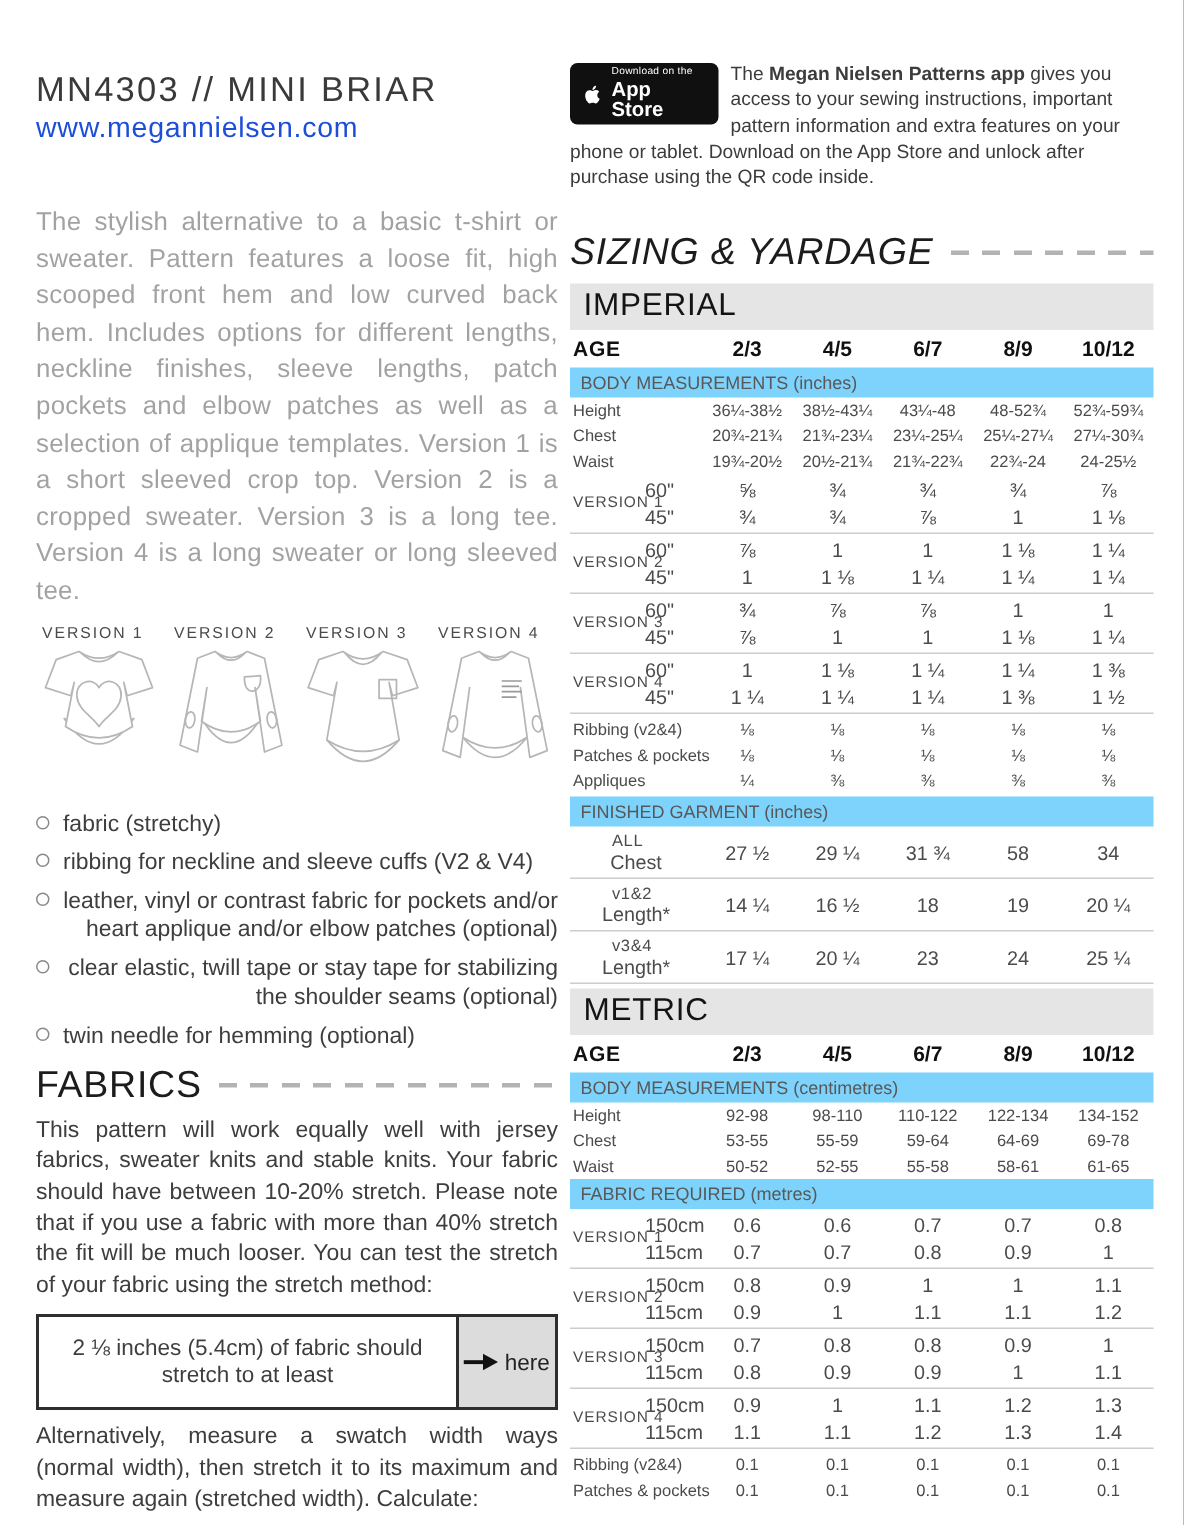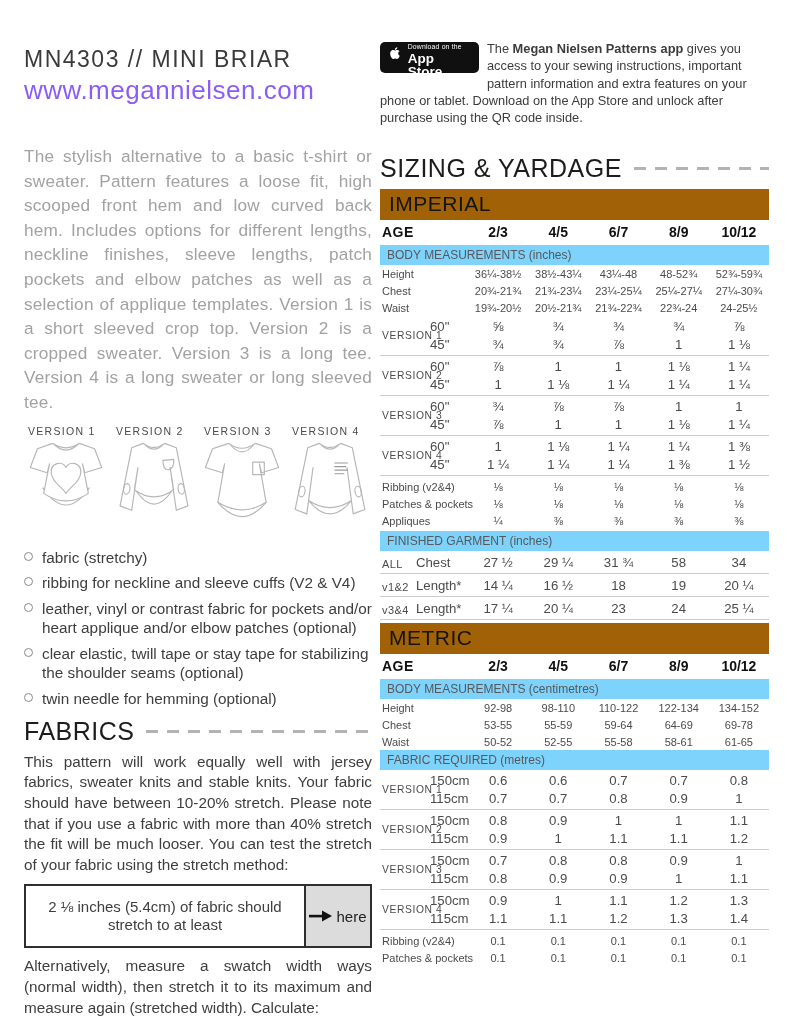--- a/index.html
+++ b/index.html
@@ -9,61 +9,61 @@
     font-family: "Liberation Sans", sans-serif; color:#333; overflow: hidden;
     margin: 0 auto;
   }
   
   #left-col  { position:absolute; left:24px;  top:0; width:348px; }
   #right-col { position:absolute; left:380px; top:0; width:389px; }
 
   
   .header-block { margin-top:46px; text-align:left; padding-right:12px; }
   .pattern-title { font-size:23px; letter-spacing:1.5px; color:#3a3a3a; font-weight:500; }
-  .pattern-url   { font-size:26px; letter-spacing:.5px; color:#8b5cf6; margin-top:2px; }
+  .pattern-url   { font-size:19px; letter-spacing:.5px; color:#1d4ed8; margin-top:2px; }
 
   .description { margin-top:38px; font-size:17.2px; line-height:1.43; color:#a2a2a2;
                  text-align:justify; letter-spacing:.2px; }
 
   .versions-row { margin-top:10px; display:flex; justify-content:space-between; }
   .version-fig  { width:84px; text-align:center; }
   .version-label{ font-size:10.5px; letter-spacing:1.3px; color:#4a4a4a; margin-bottom:1px; text-align:left; padding-left:4px; white-space:nowrap;}
 
   h2.sec-heading { font-size:25px; font-weight:400; color:#1c1c1c; letter-spacing:.5px;
                    display:flex; align-items:center; gap:12px; margin:8px 0 6px 0; }
   .dashes { flex:1; height:3px;
             background:repeating-linear-gradient(90deg,#b3b3b3 0 12px,transparent 12px 21px); }
 
-  ul.shopping-list { list-style:none; margin:2px 0 4px 0; }
+  ul.shopping-list { list-style:none; margin:2px 0 4px 0;text-align:right; }
   ul.shopping-list li { display:flex; gap:9px; font-size:15.3px; color:#3e3e3e;
                         line-height:1.28; margin:6px 0; }
   .circ { width:9px; height:9px; border:1.5px solid #8a8a8a; border-radius:50%;
           flex:none; margin-top:4px; }
 
   .fabrics-par { font-size:15.3px; color:#3e3e3e; line-height:1.35; text-align:justify; }
 
   .stretch-box { margin:9px 0 8px 0; border:2px solid #2e2e2e; display:flex; height:64px; }
   .stretch-box .sb-text { flex:1; display:flex; align-items:center; justify-content:center;
                           text-align:center; font-size:15px; color:#3e3e3e; line-height:1.2; padding:2px 8px;}
   .stretch-box .sb-here { width:66px; background:#dcdcdc; border-left:2px solid #2e2e2e;
                           display:flex; align-items:center; justify-content:center; gap:3px;
                           font-size:15px; color:#222; }
 
   
   .app-promo { margin-top:40px; font-size:12.8px; color:#3c3c3c; line-height:1.35; }
-  .app-badge { float:left; width:99px; height:31px; background:#101010; border-radius:5px;
-               display:flex; align-items:flex-start; gap:5px; padding:2px 8px;
+  .app-badge { float:left; width:99px; height:41px; background:#101010; border-radius:5px;
+               display:flex; align-items:center; gap:5px; padding:2px 8px;
                margin:2px 8px 2px 0; }
   .app-badge .ab-txt { color:#fff; line-height:1; }
   .ab-line1 { font-size:6.8px; letter-spacing:.2px; }
   .ab-line2 { font-size:13.5px; font-weight:bold; margin-top:1px; }
 
-  .sizing-heading { margin-top:28px !important; clear:both; }
-
-  .band { background:#a16207; font-size:21px; color:#141414; letter-spacing:.5px;
+  .sizing-heading { margin-top:28px !important; clear:both;font-style:italic; }
+
+  .band { background:#e5e5e5; font-size:21px; color:#141414; letter-spacing:.5px;
           padding:3px 9px 4px 9px; margin-top:3px; }
   .subband { background:#7dd3fc; color:#585858; font-size:12px; padding:3px 7px; }
 
   .grid-row { display:grid; grid-template-columns:88px repeat(5,1fr); align-items:center; }
   .age-row  { font-weight:bold; font-size:14px; color:#101010; padding:4px 0 5px 0; }
   .age-row .rlabel { padding-left:2px; letter-spacing:.5px; }
   .mrow { font-size:11px; color:#4b4b4b; padding:2.5px 0; }
   .rlabel { padding-left:2px; white-space:nowrap; }
   .cell { text-align:center; white-space:nowrap; }
 
@@ -71,21 +71,21 @@
   .vgroup + .vgroup { border-top:1px solid #cccccc; }
   .vname { width:50px; display:flex; align-items:center; font-size:10.3px;
            letter-spacing:.6px; color:#4b4b4b; padding-left:2px; white-space:nowrap; }
   .vrows { flex:1; }
   .vrow  { display:grid; grid-template-columns:38px repeat(5,1fr); align-items:center;
            font-size:13.2px; color:#4b4b4b; padding:1.5px 0; }
   .wlabel{ text-align:left; }
 
   .extras { border-top:1px solid #cccccc; padding:2px 0; }
   .frow { font-size:13.2px; color:#4b4b4b; padding:3.5px 0; border-bottom:1px solid #cccccc; }
-  .frow .fcomp { display:flex; align-items:flex-end; }
+  .frow .fcomp { display:flex; align-items:center;flex-direction:column; }
   .ftag { width:36px; font-size:11px; letter-spacing:.4px; padding-left:2px; }
   .flabel { font-size:13.2px; white-space:nowrap; }
 </style>
 </head>
 <body>
 
 <div id="page">
 
   <div id="left-col">
 

